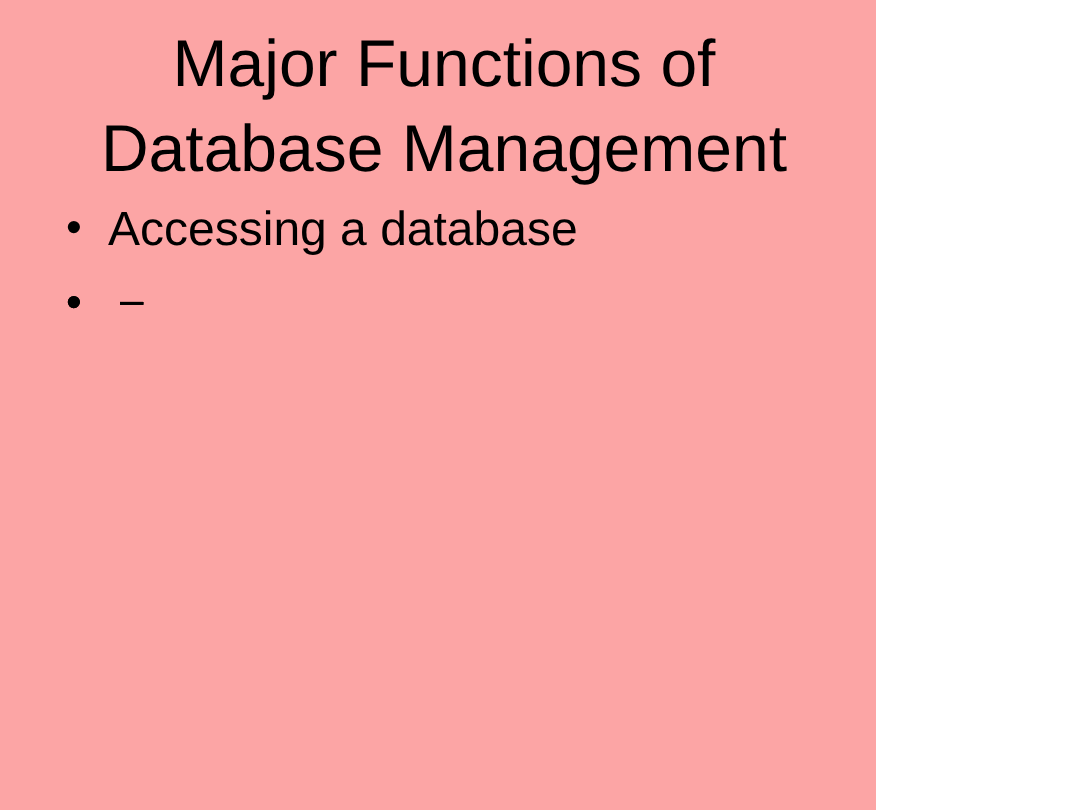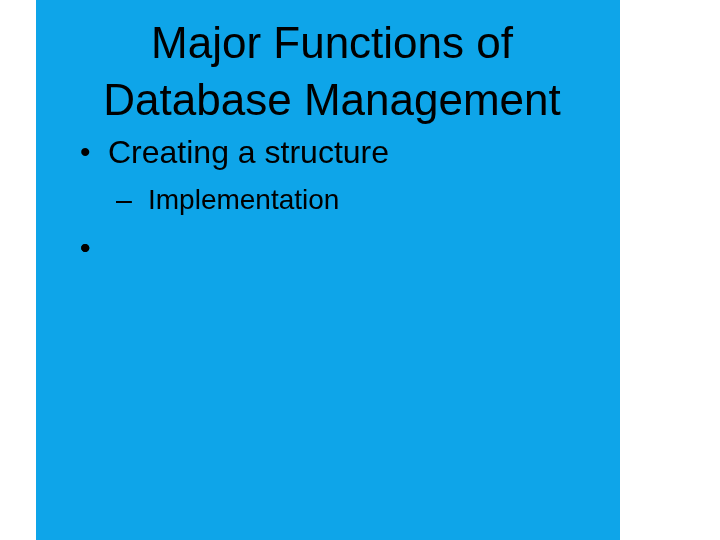--- a/index.html
+++ b/index.html
@@ -4,25 +4,24 @@
 <style>
   html, body {
     margin: 0;
     padding: 0;
     background: #ffffff;
   }
   .slide {
     position: relative;
     width: 584px;
     height: 540px;
-    background: #0ea5e9;
+    background: #fca5a5;
     color: #000000;
     font-family: "Liberation Sans", sans-serif;
     overflow: hidden;
-    margin-left: 36px;
   }
   .title {
     position: absolute;
     top: 14px;
     left: 44px;
     right: 36px;
     text-align: center;
     font-size: 44px;
     line-height: 57px;
     font-weight: 400;
@@ -72,34 +71,33 @@
 <body>
 
 <div class="slide">
 
   <div class="title">Major Functions of Database Management</div>
 
   <div class="content">
 
     <div class="li l1">
       <span class="marker">•</span>
-      <span>Creating a structure</span>
+      <span>Accessing a database</span>
     </div>
 
     <div class="li l2 first">
       <span class="marker">–</span>
     </div>
 
     <div class="li l2">
       <span class="marker">–</span>
     </div>
 
     <div class="li l2 last">
       <span class="marker">–</span>
-      <span>Implementation</span>
     </div>
 
     <div class="li l1">
       <span class="marker">•</span>
     </div>
 
     <div class="li l1">
       <span class="marker">•</span>
     </div>
 

